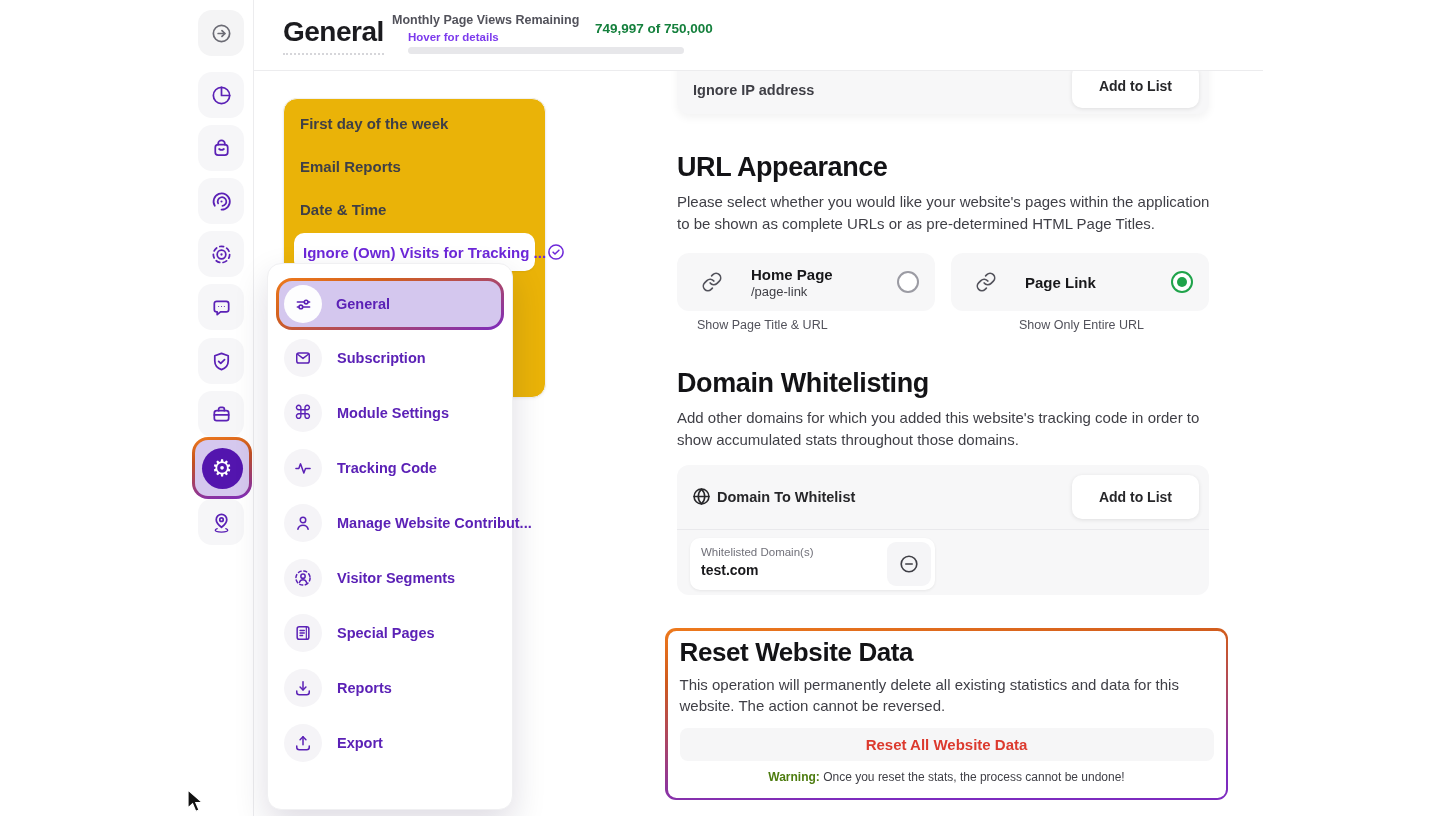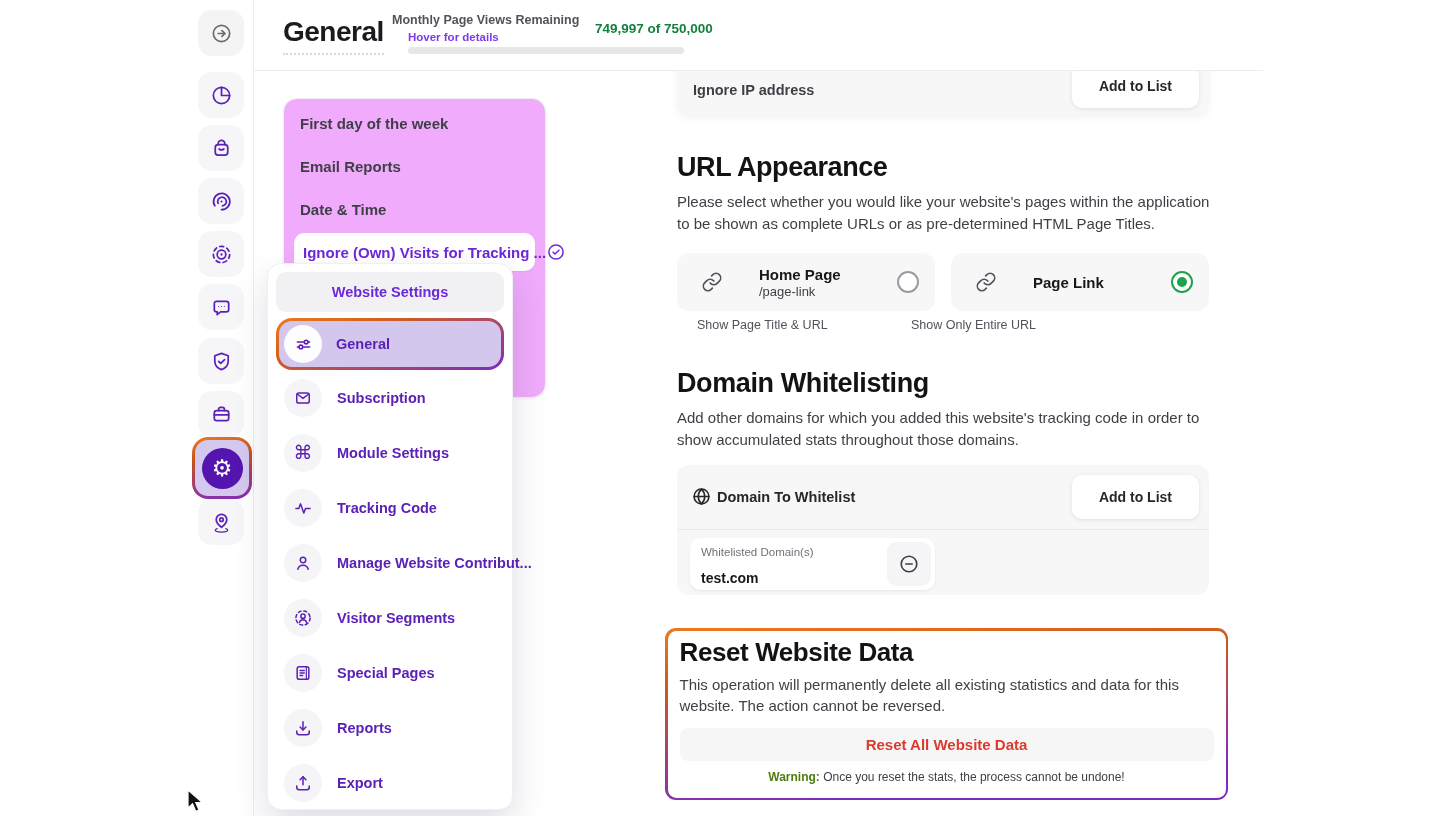--- a/index.html
+++ b/index.html
@@ -26,21 +26,21 @@
   .header::after { content:""; position:absolute; left:0; bottom:0; width:1009px; height:1px; background:#ececee; }
   .page-title { position:absolute; left:29px; top:16px; font-size:28px; font-weight:700; color:#1b1b1f;
     letter-spacing:-0.5px; border-bottom:2px dotted #d6d6da; padding-bottom:5px; }
   .quota-label { position:absolute; left:138px; top:13px; font-size:12.5px; font-weight:700; color:#52525b;text-align:center; }
   .quota-link { position:absolute; left:154px; top:31px; font-size:11.5px; font-weight:700; color:#7c3aed; cursor:pointer; }
   .quota-value { position:absolute; left:341px; top:21px; font-size:13.5px; font-weight:700; color:#15803d; }
   .quota-bar { position:absolute; left:154px; top:47px; width:276px; height:7px; border-radius:4px; background:#efeff1; overflow:hidden; }
   .quota-fill { height:100%; width:99.9%; background:#e7e7ea; border-radius:4px; }
 
   
-  .submenu-card { position:absolute; left:283px; top:98px; width:263px; height:300px; background:#f0abfc;
+  .submenu-card { position:absolute; left:283px; top:98px; width:263px; height:300px; background:#eab308;
     border:1px solid #f1f1f2; border-radius:14px; box-shadow:0 1px 3px rgba(0,0,0,.05); z-index:5; padding-top:3px; }
   .sm-row { height:43px; line-height:43px; padding:0 16px; font-size:15px; font-weight:600; color:#3f3f46; cursor:pointer; }
   .sm-active { margin:2px 10px 0; height:38px; background:#fff; border-radius:10px; box-shadow:0 1px 2px rgba(0,0,0,.06);
     display:flex; align-items:center; justify-content:space-between; padding:0 9px; cursor:pointer; }
   .sm-active .lbl { font-size:15px; font-weight:700; color:#6d28d9; white-space:nowrap; }
   .sm-active svg { width:20px; height:20px; color:#6d28d9; flex:none; }
 
   
   .dropdown { position:absolute; left:267px; top:263px; width:246px; height:547px; background:#fff; border-radius:14px;
     border:1px solid #f0f0f2; box-shadow:0 14px 34px rgba(23,10,55,.14); z-index:40; padding:8px; }
@@ -65,35 +65,35 @@
 
   .iprow { position:absolute; left:677px; top:56px; width:532px; height:58px; background:#f7f7f8; border-radius:12px;
     box-shadow:0 4px 8px rgba(0,0,0,.05); }
   .iprow .lbl { position:absolute; left:16px; top:26px; font-size:14.5px; font-weight:600; color:#3f3f46; }
   .btn-white { position:absolute; right:10px; top:8px; height:44px; padding:0 27px; background:#fff; border:none; border-radius:10px;
     box-shadow:0 1px 4px rgba(0,0,0,.1); font-family:inherit; font-size:14px; font-weight:600; color:#27272a; cursor:pointer; }
 
   .opt-card { position:absolute; top:253px; width:258px; height:58px; background:#f7f7f8; border-radius:12px;
     display:flex; align-items:center; padding:0 16px 0 24px; cursor:pointer; }
   .opt-card .link-ic { color:#52525b; width:22px; height:22px; flex:none; }
-  .opt-card .txt { margin-left:36px; flex:1; }
+  .opt-card .txt { margin-left:28px; flex:1; }
   .opt-card .t1 { font-size:15px; font-weight:700; color:#18181b; }
   .opt-card .t2 { font-size:13px; color:#3f3f46; margin-top:1px; }
   .radio { width:22px; height:22px; border-radius:50%; border:2.5px solid #9b9ba3; background:#fff; flex:none; position:relative; }
   .radio.sel { border-color:#1fa34a; }
   .radio.sel::after { content:""; position:absolute; left:3.5px; top:3.5px; width:10px; height:10px; border-radius:50%; background:#1fa34a; }
   .caption { position:absolute; top:318px; font-size:12.5px; color:#52525b; }
 
   .wl-card { position:absolute; left:677px; top:465px; width:532px; height:130px; background:#f7f7f8; border-radius:12px; }
   .wl-card .globe-ic { position:absolute; left:14px; top:21px; width:21px; height:21px; color:#27272a; }
   .wl-card .inlabel { position:absolute; left:40px; top:24px; font-size:14.5px; font-weight:600; color:#27272a; }
   .wl-divider { position:absolute; left:0; top:64px; width:100%; height:1px; background:#e9e9ec; }
   .wl-item { position:absolute; left:13px; top:73px; width:245px; height:52px; background:#fff; border-radius:10px; box-shadow:0 1px 3px rgba(0,0,0,.07); }
   .wl-item .small { position:absolute; left:11px; top:8px; font-size:11.5px; color:#71717a; }
-  .wl-item .val { position:absolute; left:11px; top:24px; font-size:14px; font-weight:700; color:#18181b;margin-top:8px; }
+  .wl-item .val { position:absolute; left:11px; top:24px; font-size:14px; font-weight:700; color:#18181b; }
   .wl-remove { position:absolute; right:4px; top:4px; width:44px; height:44px; background:#f5f5f7; border:none; border-radius:9px;
     display:flex; align-items:center; justify-content:center; color:#3f3f46; cursor:pointer; }
   .wl-remove svg { width:22px; height:22px; }
 
   .reset-wrap { position:absolute; left:665px; top:628px; width:563px; height:172px; border-radius:11px;
     background:linear-gradient(175deg,#ee7a1d 0%,#cf5a1e 25%,#7d2bbf 85%); padding:2.5px; }
   .reset-inner { width:100%; height:100%; background:#fff; border-radius:8.5px; padding:6px 12px 12px; position:relative; }
   .reset-inner .h1r { font-size:26px; font-weight:700; color:#131316; letter-spacing:-0.4px; }
   .reset-inner .p { margin-top:6px; font-size:15px; line-height:21.5px; color:#3f3f46; }
   .btn-reset { display:block; width:100%; height:33px; margin-top:11px; background:#f6f6f7; border:none; border-radius:8px;
@@ -133,21 +133,21 @@
       <svg class="ic link-ic" viewBox="0 0 24 24">
           <path d="M10 13a5 5 0 0 0 7.54.54l2.5-2.5a5 5 0 0 0-7.07-7.07l-1.4 1.4"></path>
           <path d="M14 11a5 5 0 0 0-7.54-.54l-2.5 2.5a5 5 0 0 0 7.07 7.07l1.4-1.4"></path>
         </svg>
       <span class="txt">
         <span class="t1" style="display:block;">Page Link</span>
       </span>
       <span class="radio sel"></span>
     </div>
     <div class="caption" style="left:697px;">Show Page Title &amp; URL</div>
-    <div class="caption" style="left:911px;">Show Only Entire URL</div>
+    <div class="caption" style="left:1019px;">Show Only Entire URL</div>
 
     <div class="h1" style="left:677px; top:368px;">Domain Whitelisting</div>
     <div class="para" style="left:677px; top:407px;">Add other domains for which you added this website's tracking code in order to show accumulated stats throughout those domains.</div>
 
     <div class="wl-card">
       <svg class="ic globe-ic" viewBox="0 0 24 24">
           <circle cx="12" cy="12" r="8.5"></circle>
           <path d="M3.5 12h17"></path>
           <path d="M12 3.5c2.4 2.3 3.7 5.2 3.7 8.5s-1.3 6.2-3.7 8.5c-2.4-2.3-3.7-5.2-3.7-8.5s1.3-6.2 3.7-8.5z"></path>
         </svg>
@@ -265,21 +265,20 @@
     <div class="sm-active">
       <span class="lbl">Ignore (Own) Visits for Tracking ...</span>
       <svg class="ic" viewBox="0 0 24 24">
           <circle cx="12" cy="12" r="8.5"></circle>
           <path d="M8.5 12.2l2.3 2.3 4.7-4.7"></path>
         </svg>
     </div>
   </div>
 
   <div class="dropdown">
-    <div class="dd-title">Website Settings</div>
 
     <div class="dd-active-wrap">
       <div class="dd-active">
         <span class="circ">
           <svg class="ic" viewBox="0 0 24 24">
               <path d="M5 9.2h7.3"></path>
               <circle cx="15" cy="9.2" r="2.1"></circle>
               <path d="M17.3 9.2H19"></path>
               <path d="M19 14.8h-7.3"></path>
               <circle cx="9" cy="14.8" r="2.1"></circle>

